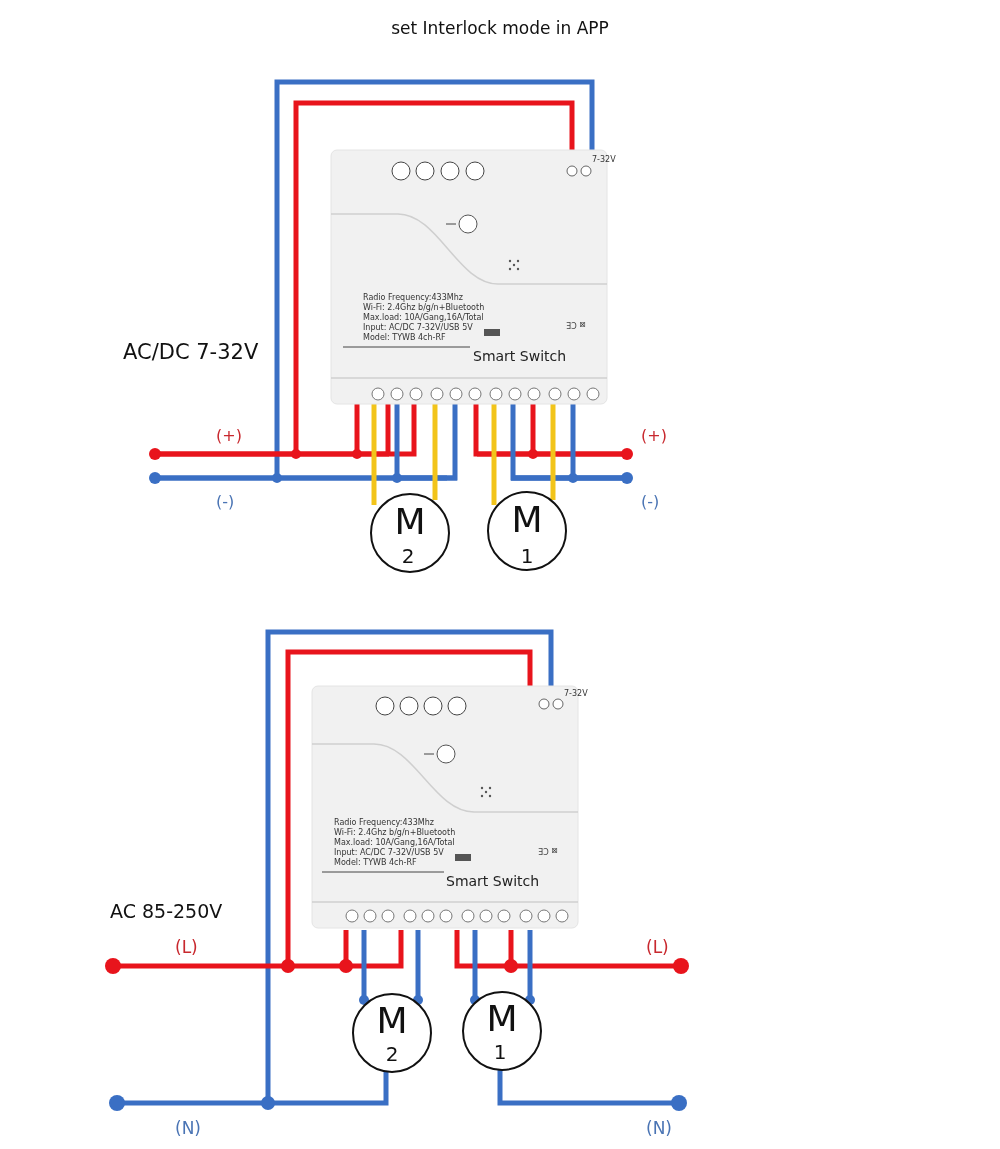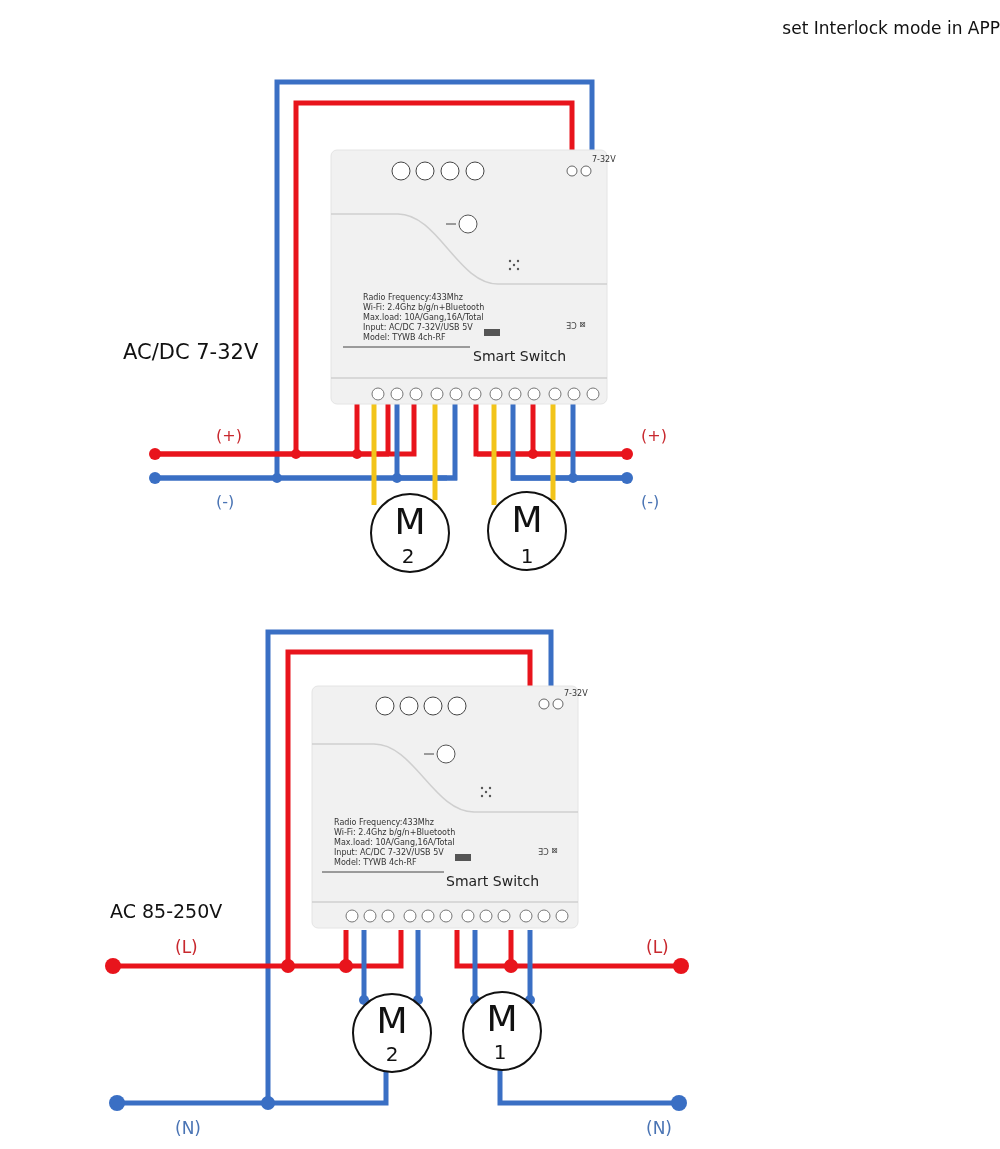--- a/index.html
+++ b/index.html
@@ -1,17 +1,17 @@
 <!DOCTYPE html>
 <html><head>
 <meta charset="utf-8">
 <style>
   html, body { margin: 0; padding: 0; background: #ffffff; }
   body { width: 1000px; height: 1149px; position: relative; overflow: hidden; font-family: "Liberation Sans", sans-serif; }
-  #title { position: absolute; left: 0; width: 1000px; top: 18px; text-align: right; font-size: 17px; color: #111; font-family: "DejaVu Sans", sans-serif; }
+  #title { position: absolute; left: 0; width: 1000px; top: 18px; text-align: center; font-size: 17px; color: #111; font-family: "DejaVu Sans", sans-serif; }
   svg { position: absolute; left: 0; top: 0; }
   .lbl { font-family: "DejaVu Sans", sans-serif; }
 </style>
 </head>
 <body>
 
 <div id="title">set Interlock mode in APP</div>
 
 <svg width="1000" height="1149" viewBox="0 0 1000 1149">
   <defs>

